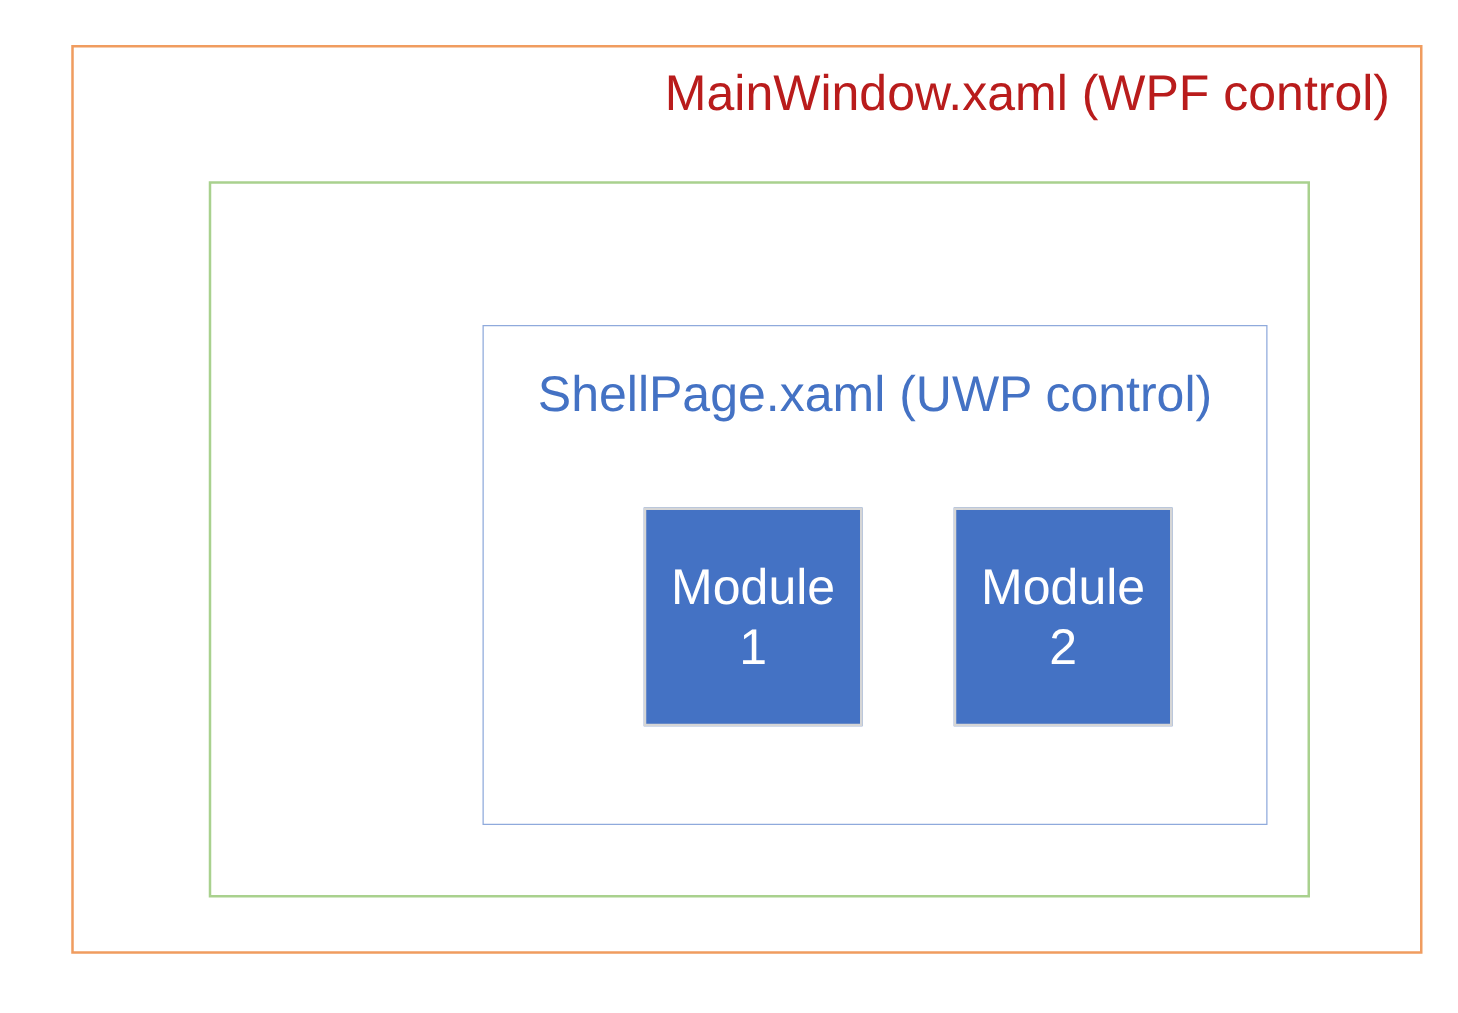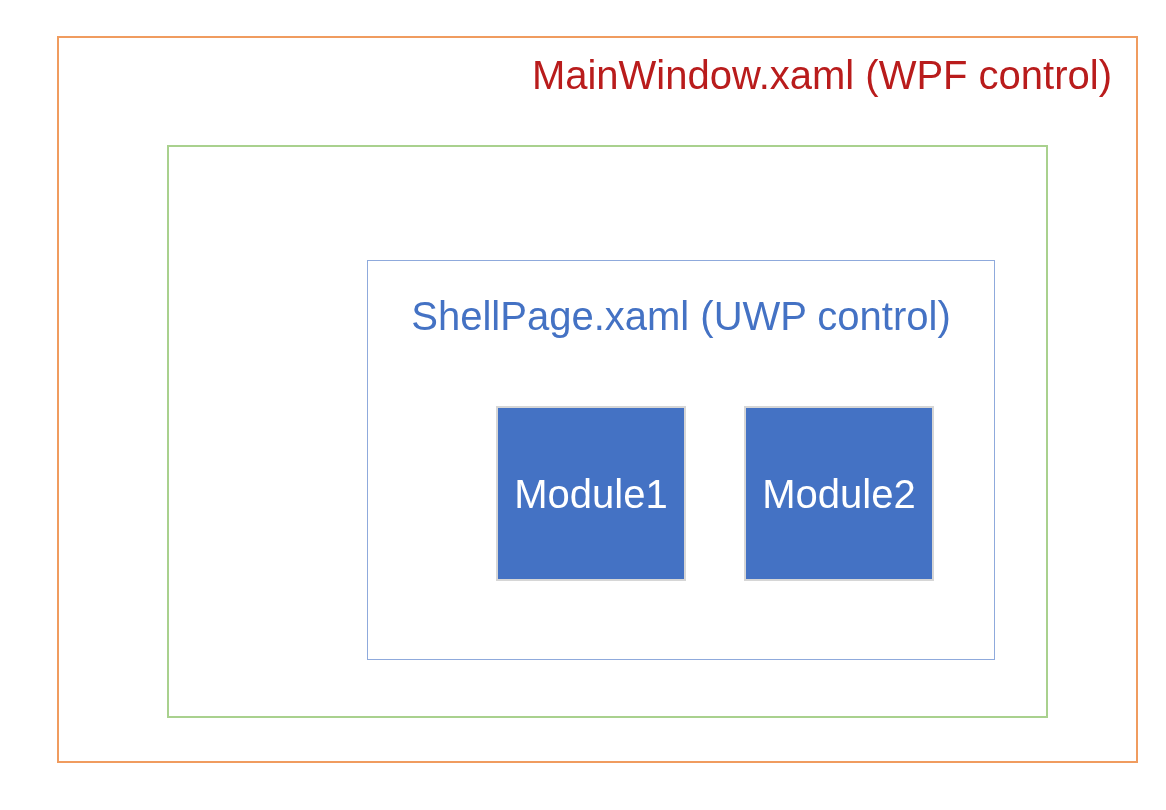--- a/index.html
+++ b/index.html
@@ -29,21 +29,21 @@
     border: 2px solid #f09c5f;
   }
   .host-box {
     left: 108px;
     top: 107px;
     width: 881px;
     height: 573px;
     border: 2px solid #a9d18e;
   }
   .shell-box {
-    left: 198px;
+    left: 217px;
     top: 113px;
     width: 628px;
     height: 400px;
     border: 1.5px solid #8faadc;
     padding-left: 36px;
   }
   .box-title {
     position: absolute;
     white-space: nowrap;
     font-size: 40px;
@@ -63,26 +63,26 @@
     top: 32px;
     left: 0;
     right: 0;
     text-align: center;
     color: #4472c4;
   }
   .module-box {
     position: absolute;
     box-sizing: border-box;
     top: 145px;
-    width: 190px;
+    width: 175px;
     height: 175px;
     background: #4472c4;
     border: 2px solid #d6d6d6;
     display: flex;
-    flex-direction: row;
+    flex-direction: column;
     align-items: center;
     justify-content: center;
     color: #ffffff;
     font-size: 40px;
     line-height: 1.2;
     text-align: center;
   }
   .module-1 { left: 128px; }
   .module-2 { left: 376px; }
 </style>

